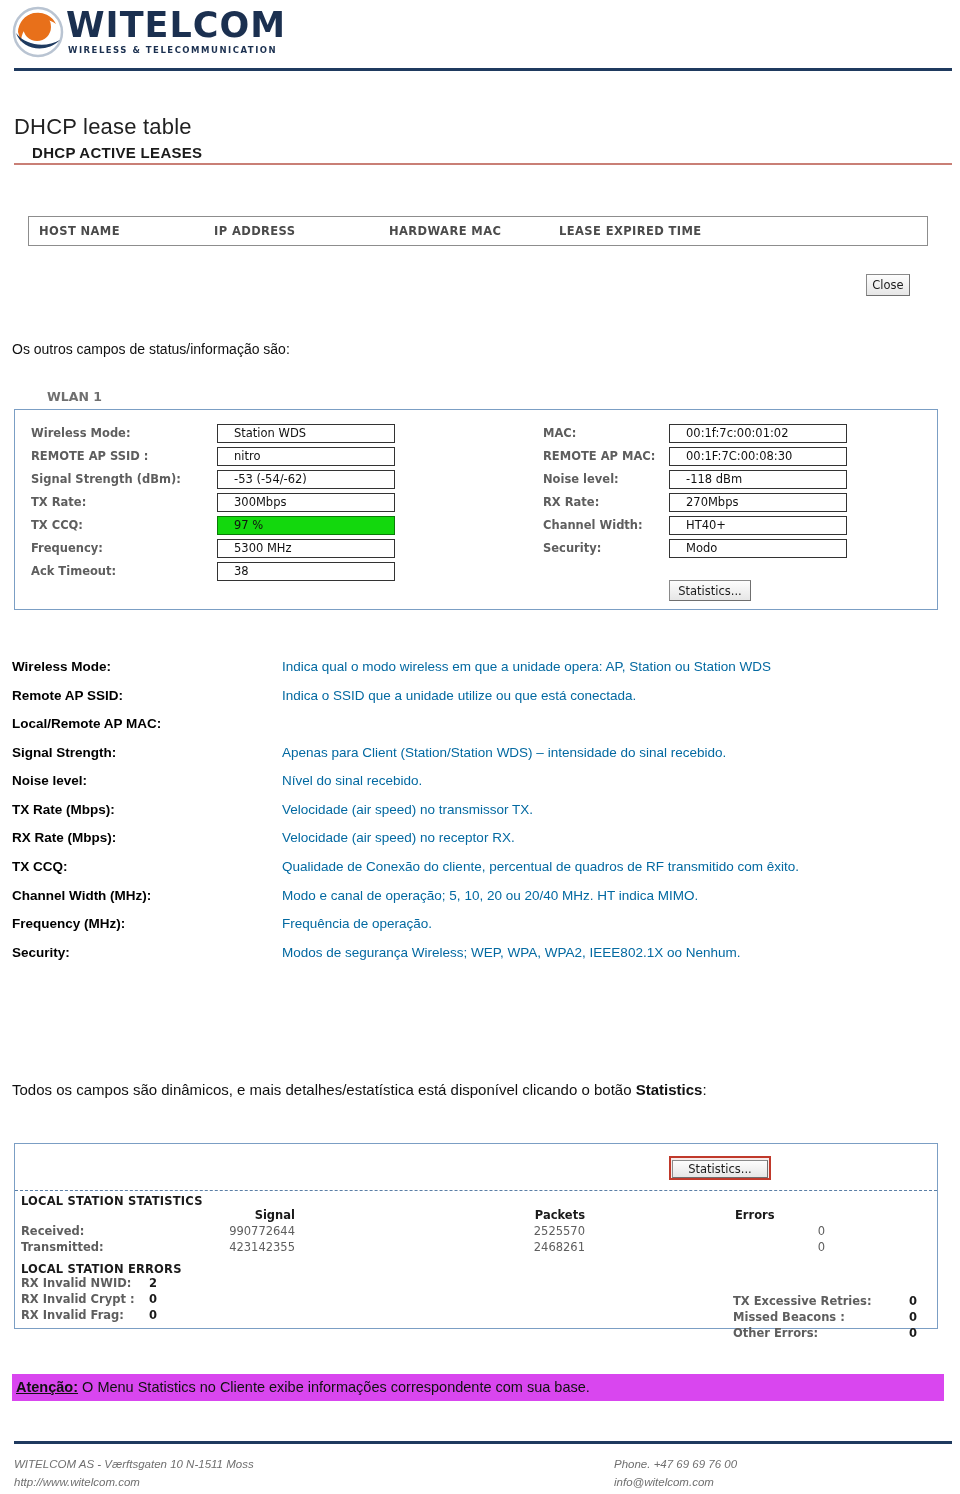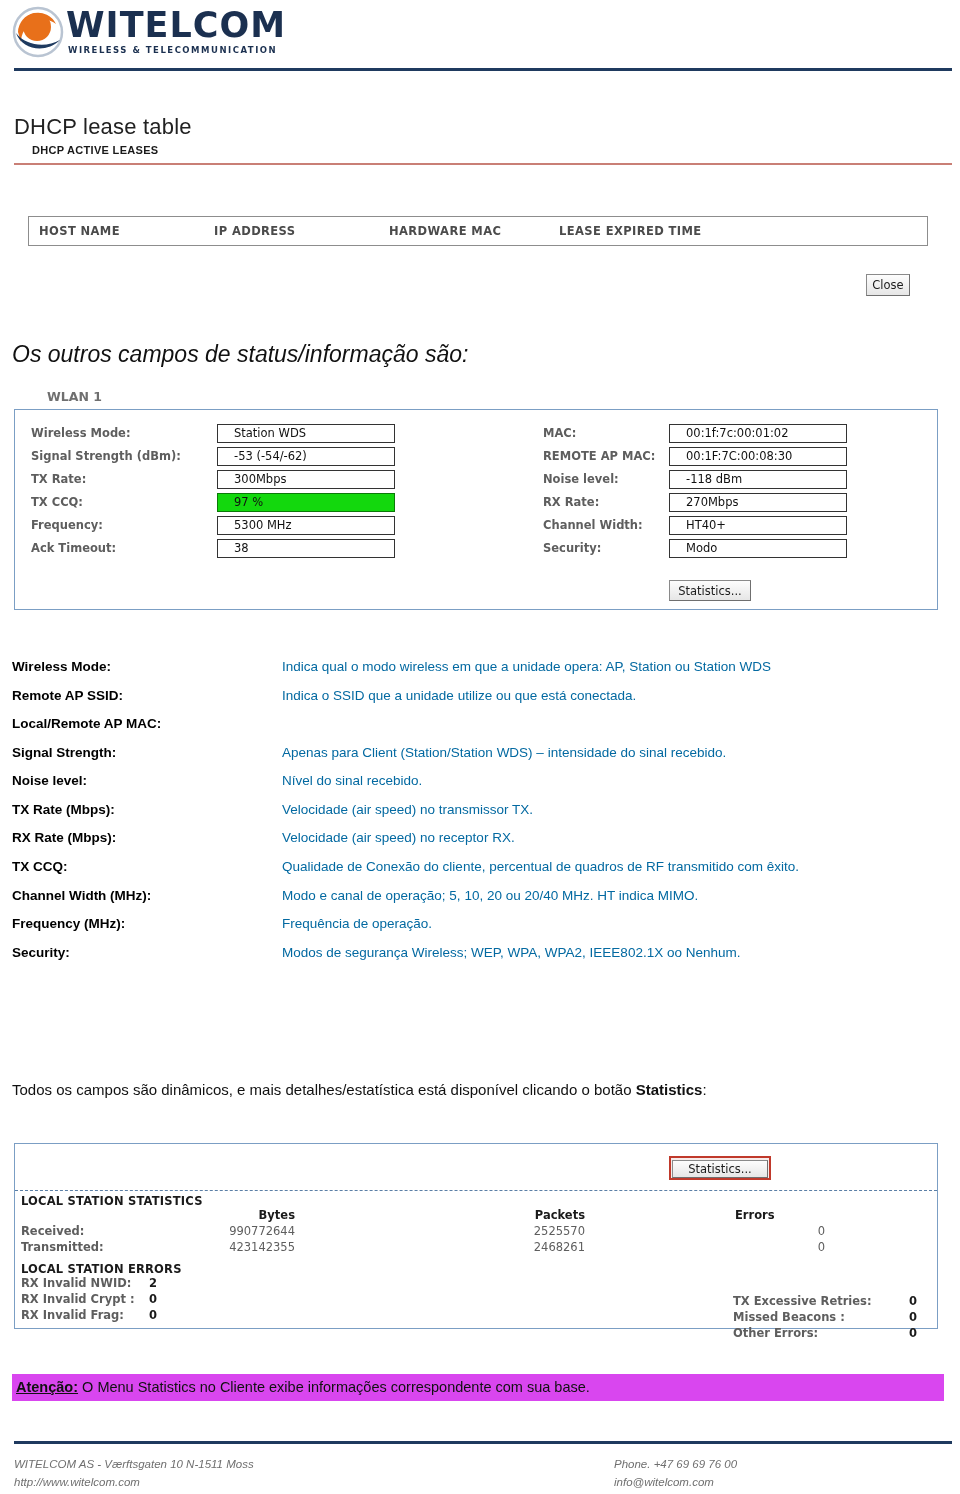--- a/index.html
+++ b/index.html
@@ -65,21 +65,21 @@
     position: absolute;
     left: 14px; top: 114px;
     font-size: 22px;
     font-weight: normal;
     color: #222;
     letter-spacing: 0.2px;
   }
   .dhcp-sub {
     position: absolute;
     left: 32px; top: 144px;
-    font-size: 11px;
+    font-size: 15px;
     font-weight: bold;
     color: #1a1a1a;
     letter-spacing: 0.3px;
   }
   .dhcp-rule {
     position: absolute;
     left: 14px; top: 163px;
     width: 938px; height: 2px;
     background: #c97f76;
   }
@@ -123,23 +123,22 @@
   .close-btn {
     position: absolute;
     left: 866px; top: 274px;
     width: 44px; height: 22px;
   }
 
   
   .intro-line {
     position: absolute;
     left: 12px; top: 341px;
-    font-size: 23px;
+    font-size: 14px;
     color: #111;
-    font-style: italic;
   }
 
   
   .wlan-label {
     position: absolute;
     left: 47px; top: 389px;
     font-size: 12.5px;
     font-weight: bold;
     color: #6f6f6f;
     font-family: "DejaVu Sans", sans-serif;
@@ -377,20 +376,24 @@
 
 <div class="wlan-label">WLAN 1</div>
 <div class="wlan-panel">
 
   <div class="wlan-col wlan-col-left">
     <div class="wrow">
       <div class="wlbl">Wireless Mode:</div>
       <div class="wval">Station WDS</div>
     </div>
     <div class="wrow">
+      <div class="wlbl">REMOTE AP SSID :</div>
+      <div class="wval">nitro</div>
+    </div>
+    <div class="wrow">
       <div class="wlbl">Signal Strength (dBm):</div>
       <div class="wval">-53 (-54/-62)</div>
     </div>
     <div class="wrow">
       <div class="wlbl">TX Rate:</div>
       <div class="wval">300Mbps</div>
     </div>
     <div class="wrow">
       <div class="wlbl">TX CCQ:</div>
       <div class="wval highlight">97 %</div>
@@ -487,21 +490,21 @@
   <div class="stats-btn-shot">
     <div class="btn">Statistics...</div>
   </div>
   <div class="stats-divider"></div>
 
   <div class="stats-body">
     <div class="sec-title">LOCAL STATION STATISTICS</div>
 
     <div class="stats-grid">
       <div class="sg-head">
-        <span class="cell c-bytes hd">Bytes</span>
+        <span class="cell c-bytes hd">Signal</span>
         <span class="cell c-pkts hd">Packets</span>
         <span class="cell c-errs hd">Errors</span>
       </div>
       <div class="sg-row">
         <span class="cell c-label">Received:</span>
         <span class="cell c-bytes">990772644</span>
         <span class="cell c-pkts">2525570</span>
         <span class="cell c-errs">0</span>
       </div>
       <div class="sg-row">

